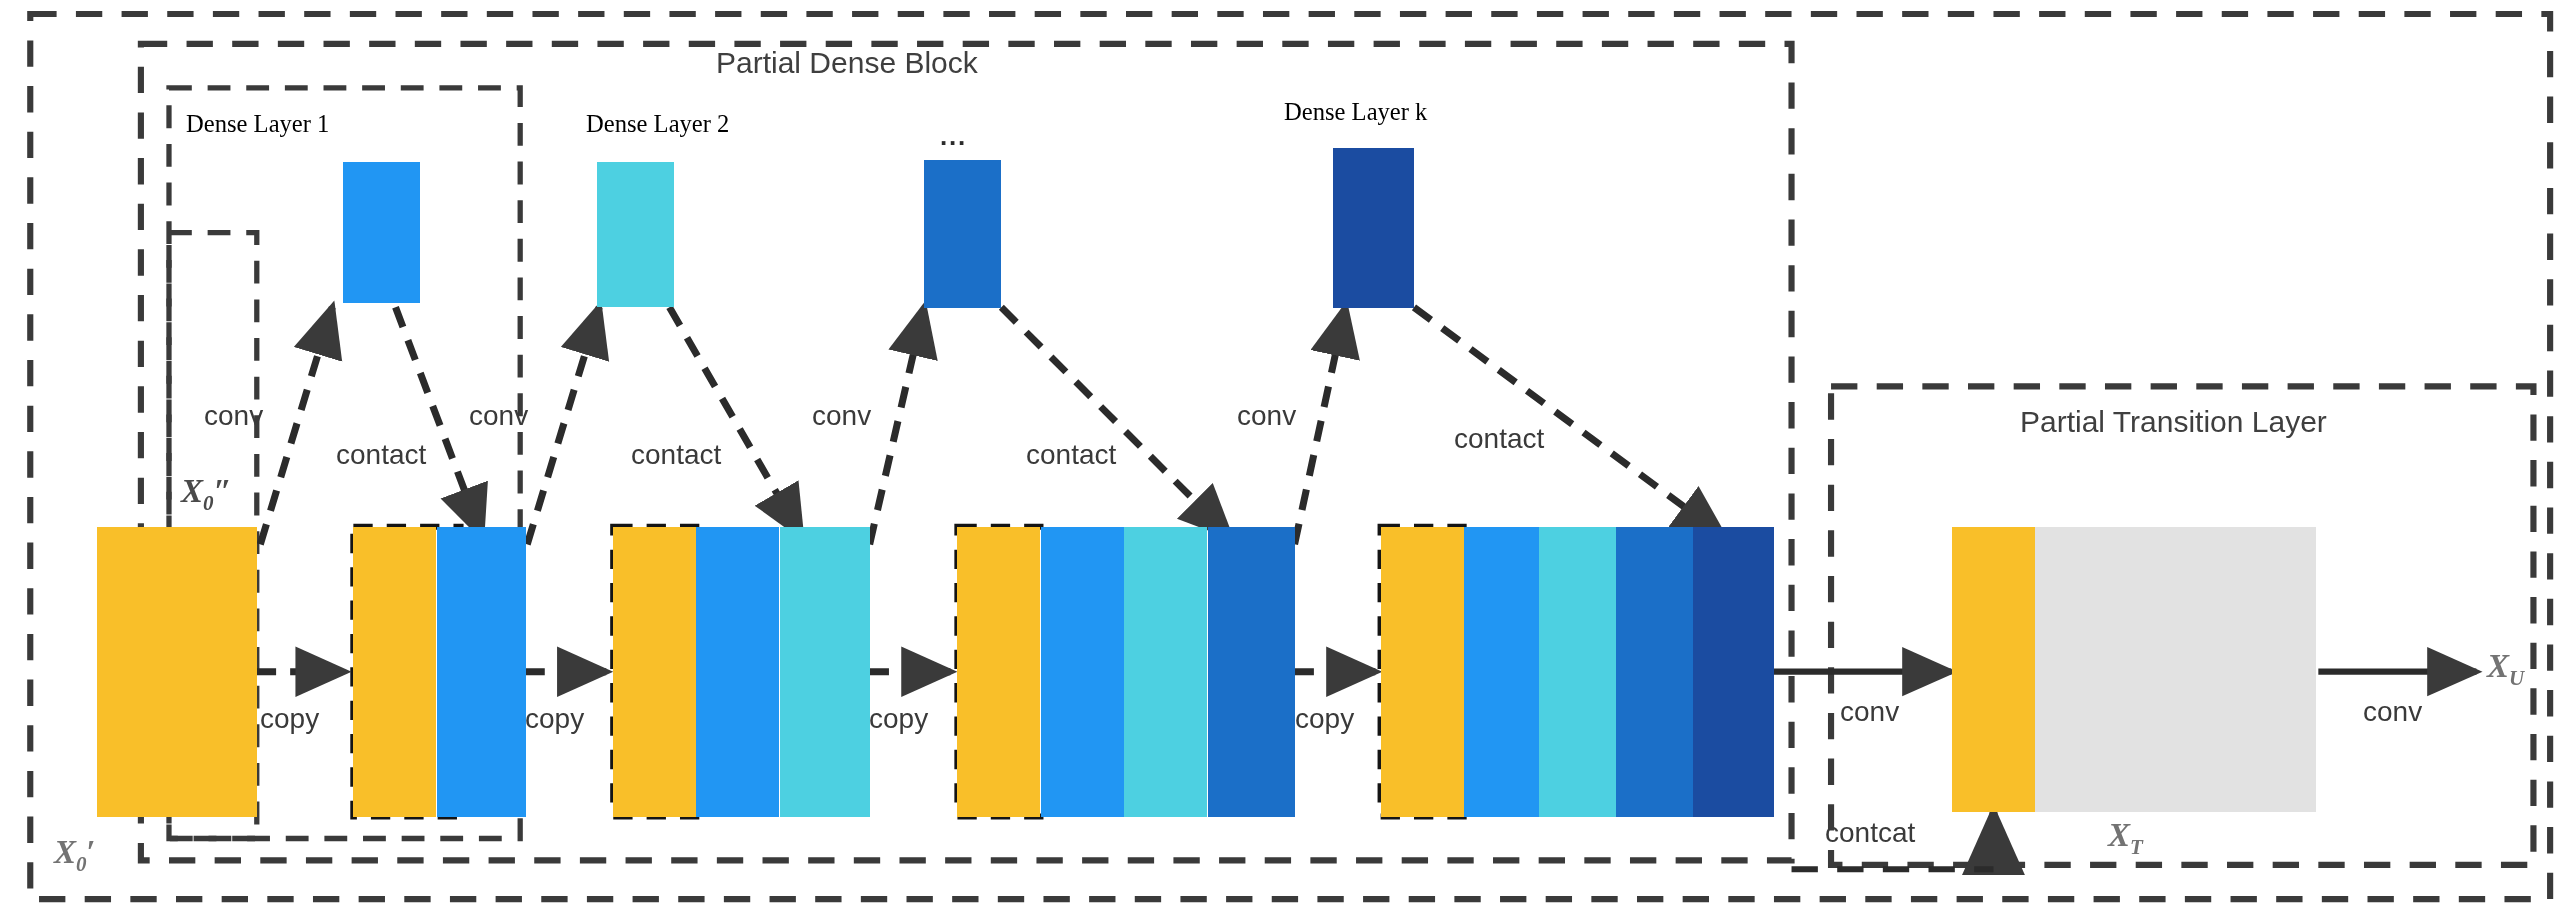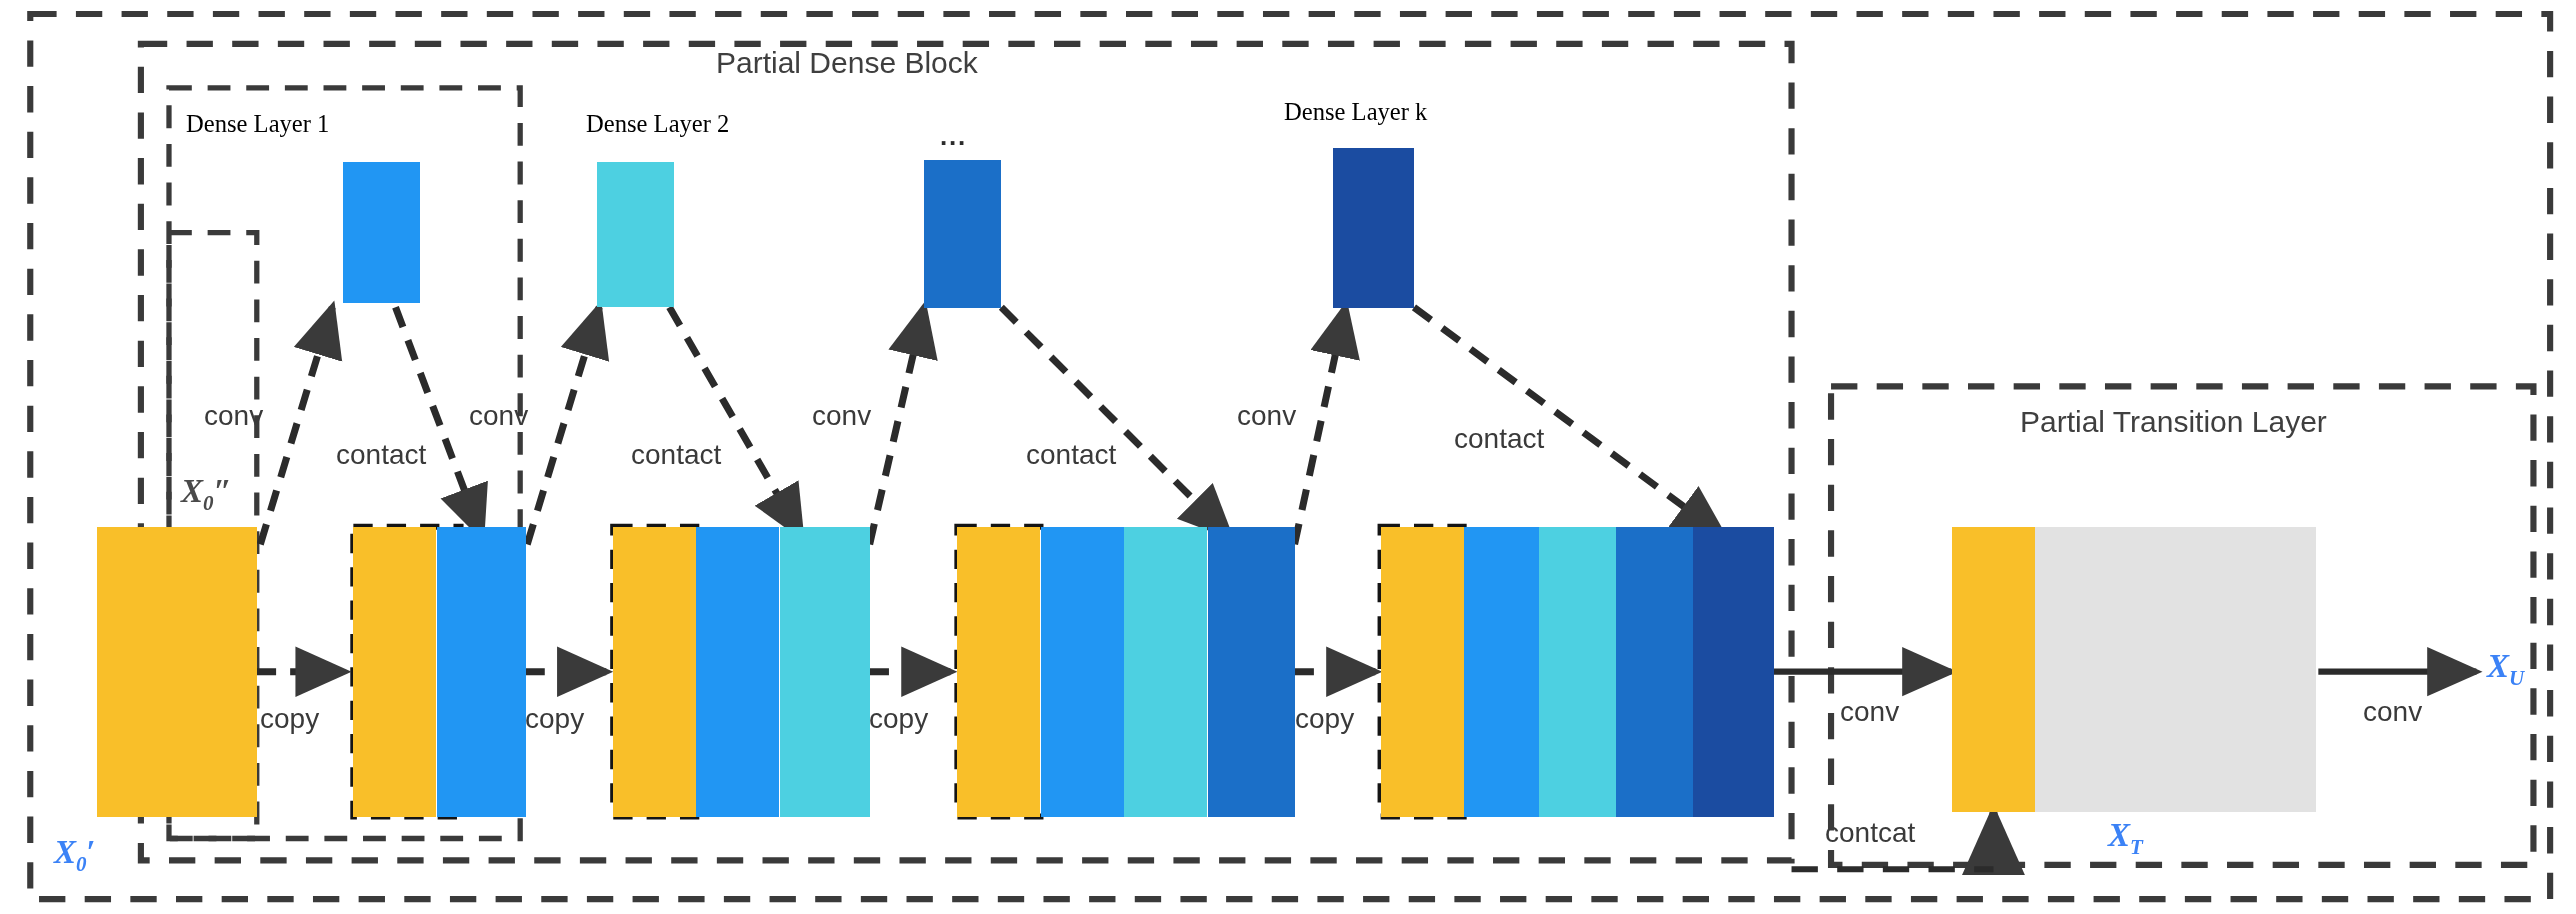--- a/index.html
+++ b/index.html
@@ -55,21 +55,21 @@
     font-size: 21px;
     font-style: italic;
     vertical-align: sub;
     font-weight: bold;
   }
   .lbl-math .prime {
     font-style: normal;
     font-weight: bold;
   }
   .lbl-math-gray {
-    color: #3b82f6;
+    color: #737373;
   }
   .lbl-ellipsis {
     font-size: 26px;
     font-weight: bold;
     letter-spacing: 1.8px;
     color: #2b2b2b;
   }
   .band {
     position: absolute;
   }

